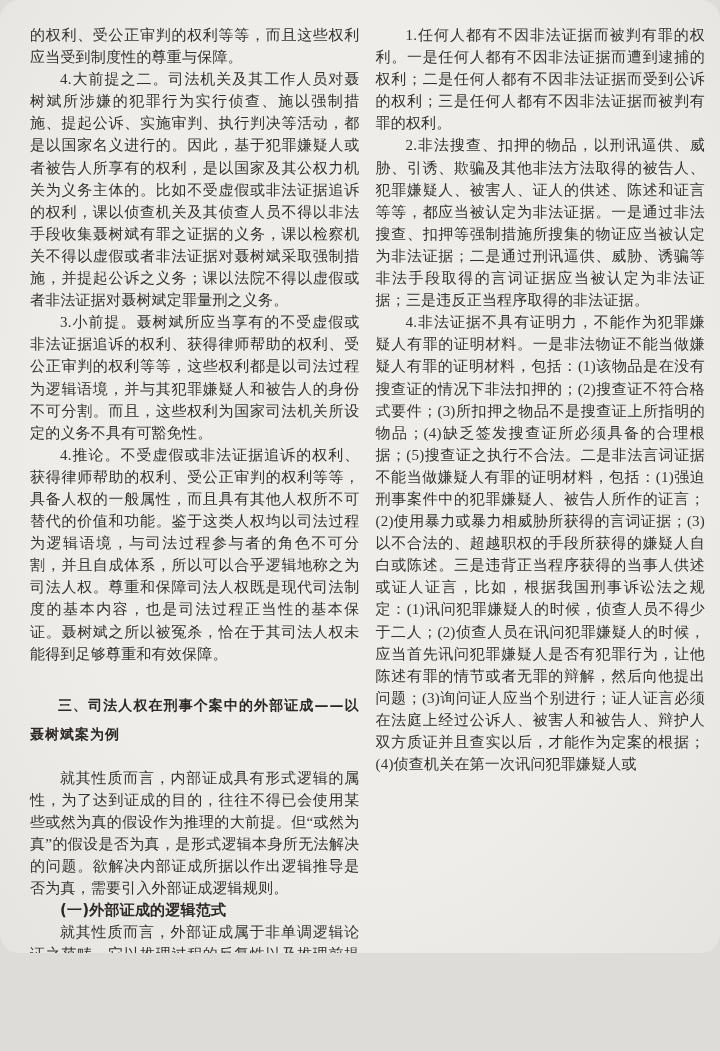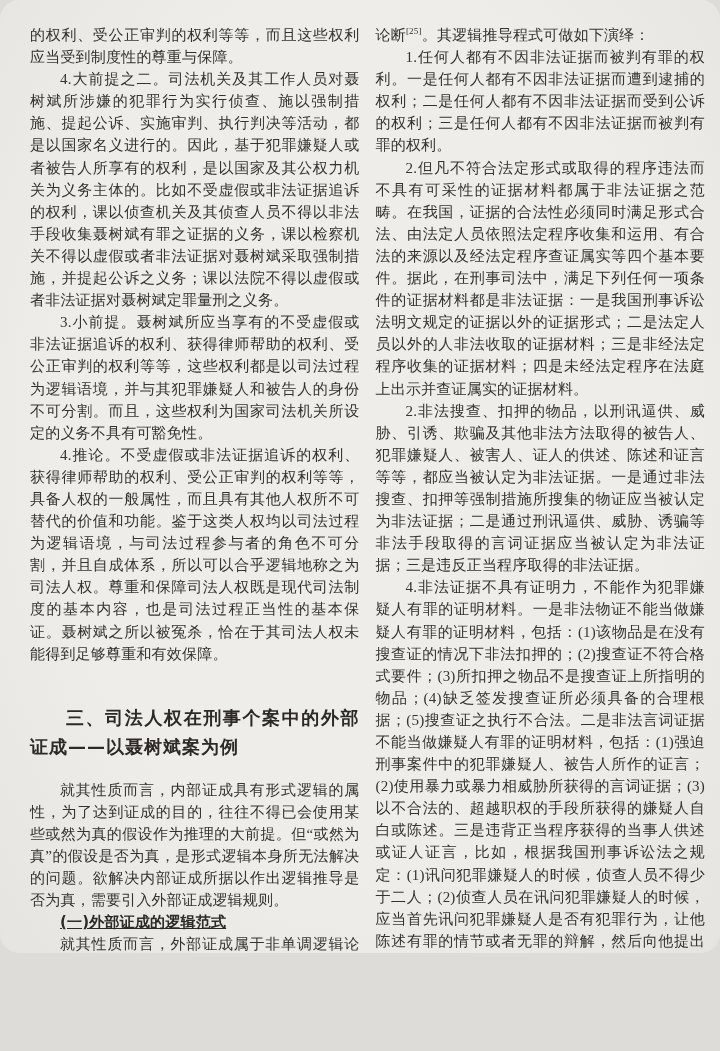--- a/index.html
+++ b/index.html
@@ -37,36 +37,35 @@
     margin: 0;
   }
   .para-indent {
     text-indent: 2em;
   }
   .para-cont {
     text-indent: 0;
   }
   h2.section-heading {
     font-family: "DejaVu Sans", "Liberation Sans", sans-serif;
-    font-size: 18px;
+    font-size: 14px;
     font-weight: bold;
     color: #2c2926;
     line-height: 29px;
     letter-spacing: 1px;
-    margin: 38px 0 18px 0;
+    margin: 26px 0 18px 0;
     text-indent: 2em;
     text-align: justify;
   }
   p.subheading {
     font-family: "DejaVu Sans", "Liberation Sans", sans-serif;
     font-weight: bold;
     color: #2c2926;
     text-indent: 2em;
     letter-spacing: 0.2px;
-    text-decoration: underline;
   }
   sup {
     font-size: 9px;
     line-height: 0;
     vertical-align: super;
   }
   .page-number {
     position: absolute;
     top: 1007px;
     right: 33px;
@@ -86,23 +85,21 @@
       <p class="para-indent">4.大前提之二。司法机关及其工作人员对聂树斌所涉嫌的犯罪行为实行侦查、施以强制措施、提起公诉、实施审判、执行判决等活动，都是以国家名义进行的。因此，基于犯罪嫌疑人或者被告人所享有的权利，是以国家及其公权力机关为义务主体的。比如不受虚假或非法证据追诉的权利，课以侦查机关及其侦查人员不得以非法手段收集聂树斌有罪之证据的义务，课以检察机关不得以虚假或者非法证据对聂树斌采取强制措施，并提起公诉之义务；课以法院不得以虚假或者非法证据对聂树斌定罪量刑之义务。</p>
       <p class="para-indent">3.小前提。聂树斌所应当享有的不受虚假或非法证据追诉的权利、获得律师帮助的权利、受公正审判的权利等等，这些权利都是以司法过程为逻辑语境，并与其犯罪嫌疑人和被告人的身份不可分割。而且，这些权利为国家司法机关所设定的义务不具有可豁免性。</p>
       <p class="para-indent">4.推论。不受虚假或非法证据追诉的权利、获得律师帮助的权利、受公正审判的权利等等，具备人权的一般属性，而且具有其他人权所不可替代的价值和功能。鉴于这类人权均以司法过程为逻辑语境，与司法过程参与者的角色不可分割，并且自成体系，所以可以合乎逻辑地称之为司法人权。尊重和保障司法人权既是现代司法制度的基本内容，也是司法过程正当性的基本保证。聂树斌之所以被冤杀，恰在于其司法人权未能得到足够尊重和有效保障。</p>
       <h2 class="section-heading">三、司法人权在刑事个案中的外部证成——以聂树斌案为例</h2>
       <p class="para-indent">就其性质而言，内部证成具有形式逻辑的属性，为了达到证成的目的，往往不得已会使用某些或然为真的假设作为推理的大前提。但“或然为真”的假设是否为真，是形式逻辑本身所无法解决的问题。欲解决内部证成所据以作出逻辑推导是否为真，需要引入外部证成逻辑规则。</p>
       <p class="subheading">(一)外部证成的逻辑范式</p>
       <p class="para-indent">就其性质而言，外部证成属于非单调逻辑论证之范畴，它以推理过程的反复性以及推理前提和结论的可修正性为基本特质<sup>[24]</sup>。正是这一特质，要求在论证过程中必须综合考虑各种相关的因素，以一种开放的姿态应对随时可能被反面论据所否认的</p>
     </div>
 
     <div class="col">
-      <p class="para-cont">论断<sup>[25]</sup>。其逻辑推导程式可做如下演绎：</p>
       <p class="para-indent">1.任何人都有不因非法证据而被判有罪的权利。一是任何人都有不因非法证据而遭到逮捕的权利；二是任何人都有不因非法证据而受到公诉的权利；三是任何人都有不因非法证据而被判有罪的权利。</p>
-      <p class="para-indent">2.但凡不符合法定形式或取得的程序违法而不具有可采性的证据材料都属于非法证据之范畴。在我国，证据的合法性必须同时满足形式合法、由法定人员依照法定程序收集和运用、有合法的来源以及经法定程序查证属实等四个基本要件。据此，在刑事司法中，满足下列任何一项条件的证据材料都是非法证据：一是我国刑事诉讼法明文规定的证据以外的证据形式；二是法定人员以外的人非法收取的证据材料；三是非经法定程序收集的证据材料；四是未经法定程序在法庭上出示并查证属实的证据材料。</p>
       <p class="para-indent">2.非法搜查、扣押的物品，以刑讯逼供、威胁、引诱、欺骗及其他非法方法取得的被告人、犯罪嫌疑人、被害人、证人的供述、陈述和证言等等，都应当被认定为非法证据。一是通过非法搜查、扣押等强制措施所搜集的物证应当被认定为非法证据；二是通过刑讯逼供、威胁、诱骗等非法手段取得的言词证据应当被认定为非法证据；三是违反正当程序取得的非法证据。</p>
       <p class="para-indent">4.非法证据不具有证明力，不能作为犯罪嫌疑人有罪的证明材料。一是非法物证不能当做嫌疑人有罪的证明材料，包括：(1)该物品是在没有搜查证的情况下非法扣押的；(2)搜查证不符合格式要件；(3)所扣押之物品不是搜查证上所指明的物品；(4)缺乏签发搜查证所必须具备的合理根据；(5)搜查证之执行不合法。二是非法言词证据不能当做嫌疑人有罪的证明材料，包括：(1)强迫刑事案件中的犯罪嫌疑人、被告人所作的证言；(2)使用暴力或暴力相威胁所获得的言词证据；(3)以不合法的、超越职权的手段所获得的嫌疑人自白或陈述。三是违背正当程序获得的当事人供述或证人证言，比如，根据我国刑事诉讼法之规定：(1)讯问犯罪嫌疑人的时候，侦查人员不得少于二人；(2)侦查人员在讯问犯罪嫌疑人的时候，应当首先讯问犯罪嫌疑人是否有犯罪行为，让他陈述有罪的情节或者无罪的辩解，然后向他提出问题；(3)询问证人应当个别进行；证人证言必须在法庭上经过公诉人、被害人和被告人、辩护人双方质证并且查实以后，才能作为定案的根据；(4)侦查机关在第一次讯问犯罪嫌疑人或</p>
     </div>
 
   </div>
 
   <div class="page-number">63</div>
 </div>
 
 </body></html>

